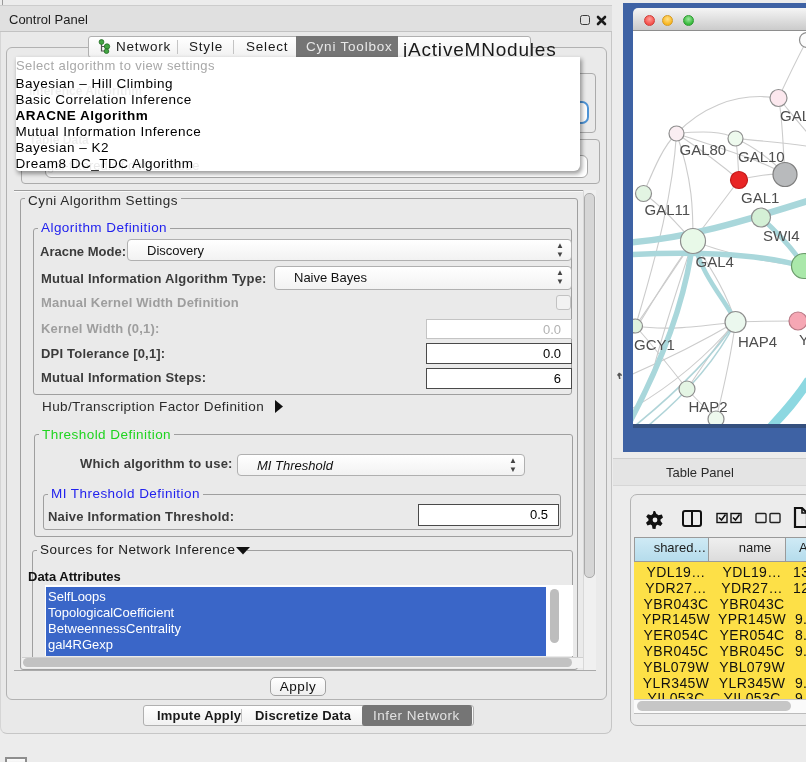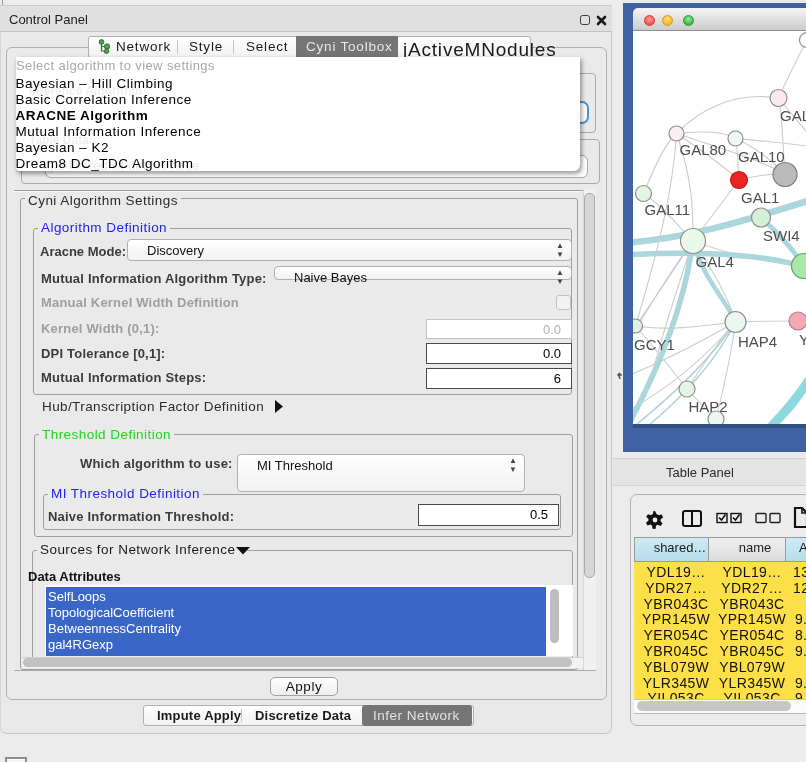--- a/index.html
+++ b/index.html
@@ -64,21 +64,21 @@
 
 <div class="gbox" style="left:33px;top:228px;width:539px;height:167px;"></div>
 <div class="gtitle" style="left:38px;top:221px;color:#2222ee;">Algorithm Definition</div>
 
 <div class="abs lbl" style="left:40px;top:244px;letter-spacing:0;">Aracne Mode:</div>
 <div class="combo" style="left:127px;top:239px;width:445px;height:22px;">
   <span class="ct">Discovery</span>
     <span class="spin">▲<br>▼</span>
 </div>
 <div class="abs lbl" style="left:41px;top:271px;">Mutual Information Algorithm Type:</div>
-<div class="combo" style="left:274px;top:266px;width:298px;height:14px;">
+<div class="combo" style="left:274px;top:266px;width:298px;height:24px;">
   <span class="ct">Naive Bayes</span>
     <span class="spin">▲<br>▼</span>
 </div>
 <div class="abs glbl" style="left:41px;top:295px;">Manual Kernel Width Definition</div>
 <div class="abs" style="left:556px;top:295px;width:13px;height:13px;background:#f2f2f2;border:1px solid #c2c2c2;border-radius:3px;"></div>
 <div class="abs glbl" style="left:41px;top:321px;">Kernel Width (0,1):</div>
 <div class="tfield" style="left:426px;top:319px;width:146px;height:20px;border:1px solid #c4c4c4;color:#b2b2b2;">0.0</div>
 <div class="abs lbl" style="left:41px;top:346px;">DPI Tolerance [0,1]:</div>
 <div class="tfield" style="left:426px;top:343px;width:146px;height:21px;">0.0</div>
 <div class="abs lbl" style="left:41px;top:370px;">Mutual Information Steps:</div>
@@ -86,21 +86,21 @@
 
 <div class="abs" style="left:42px;top:399px;font-size:13.5px;letter-spacing:0.4px;color:#2a2a2a;">Hub/Transcription Factor Definition</div>
 <svg class="abs" style="left:272px;top:399px;" width="14" height="15">
     <path d="M3 1 L11 7.5 L3 14 Z" fill="#111"></path>
   </svg>
 
 <div class="gbox" style="left:34px;top:434px;width:539px;height:103px;"></div>
 <div class="gtitle" style="left:39px;top:428px;color:#1fd41f;">Threshold Definition</div>
 
 <div class="abs lbl" style="left:80px;top:456px;">Which algorithm to use:</div>
-<div class="combo" style="left:237px;top:454px;width:288px;height:38px;">
+<div class="combo" style="left:237px;top:454px;width:288px;height:22px;font-style:italic;">
   <span class="ct">MI Threshold</span>
     <span class="spin">▲<br>▼</span>
 </div>
 
 <div class="gbox" style="left:43px;top:494px;width:518px;height:36px;"></div>
 <div class="gtitle" style="left:48px;top:487px;color:#2222ee;">MI Threshold Definition</div>
 <div class="abs lbl" style="left:48px;top:509px;">Naive Information Threshold:</div>
 <div class="tfield" style="left:418px;top:504px;width:141px;height:22px;">0.5</div>
 
 <div class="gbox" style="left:32px;top:550px;width:541px;height:117px;"></div>
@@ -115,21 +115,21 @@
 <div class="abs" style="left:48px;top:589px;font-size:13px;line-height:16px;color:#fff;">SelfLoops<br>TopologicalCoefficient<br>BetweennessCentrality<br>gal4RGexp</div>
 <div class="abs" style="left:550px;top:589px;width:9px;height:54px;background:#bdbdbd;border-radius:4.5px;"></div>
 
 <div class="abs" style="left:22px;top:657px;width:574px;height:11px;background:#f2f2f2;border-top:1px solid #d0d0d0;box-sizing:border-box;"></div>
 <div class="abs" style="left:23px;top:658px;width:549px;height:9px;background:#c2c2c2;border-radius:4.5px;"></div>
 <div class="abs" style="left:14px;top:670px;width:582px;height:1px;background:#aaaaaa;"></div>
 
 <div class="abs" style="left:583px;top:190px;width:13px;height:480px;background:#f0f0f0;border-left:1px solid #d8d8d8;box-sizing:border-box;"></div>
 <div class="abs" style="left:584px;top:193px;width:11px;height:385px;background:#d6d6d6;border:1px solid #ababab;border-radius:5px;box-sizing:border-box;"></div>
 
-<div class="abs" style="left:270px;top:677px;width:68px;height:19px;background:linear-gradient(#ffffff,#eeeeee);border:1px solid #a2a2a2;border-radius:5px;box-sizing:border-box;text-align:center;font-size:13.5px;letter-spacing:0.5px;color:#111;padding-top:1px;">Apply</div>
+<div class="abs" style="left:270px;top:677px;width:56px;height:19px;background:linear-gradient(#ffffff,#eeeeee);border:1px solid #a2a2a2;border-radius:5px;box-sizing:border-box;text-align:center;font-size:13.5px;letter-spacing:0.5px;color:#111;padding-top:1px;">Apply</div>
 
 <div class="abs" style="left:143px;top:705px;width:331px;height:21px;background:linear-gradient(#ffffff,#f1f1f1);border:1px solid #b0b0b0;border-radius:3px;box-sizing:border-box;"></div>
 <div class="abs" style="left:362px;top:705px;width:110px;height:21px;background:#757575;border-radius:3px;"></div>
 <div class="abs" style="left:241px;top:709px;width:1px;height:13px;background:#c4c4c4;"></div>
 <div class="abs" style="left:157px;top:708px;font-size:13px;font-weight:bold;letter-spacing:0.2px;color:#1a1a1a;">Impute Apply</div>
 <div class="abs" style="left:255px;top:708px;font-size:13px;font-weight:bold;letter-spacing:0.2px;color:#1a1a1a;">Discretize Data</div>
 <div class="abs" style="left:373px;top:708px;font-size:13.5px;letter-spacing:0.5px;color:#e2e2e2;">Infer Network</div>
 
 <div class="abs" style="left:5px;top:757px;width:18px;height:10px;background:linear-gradient(#fdfdfd,#ddd);border:2px solid #8e8e8e;"></div>
 

